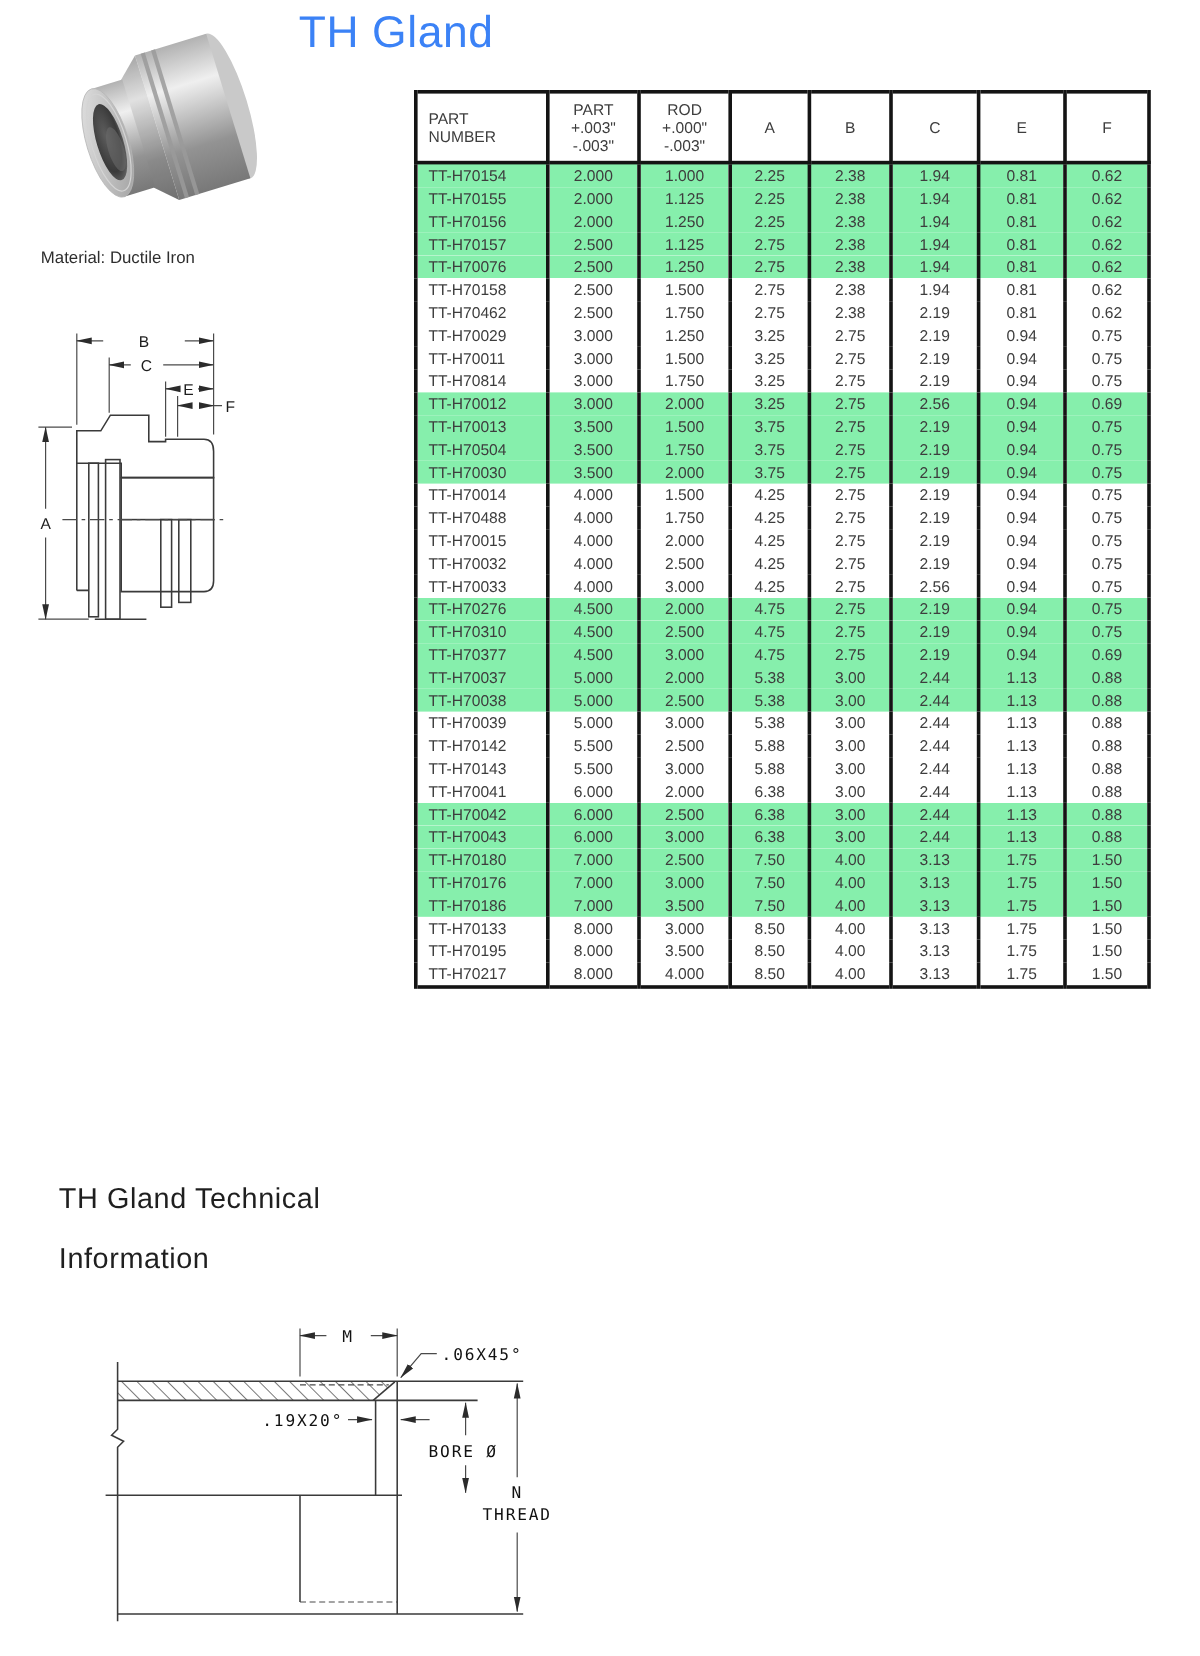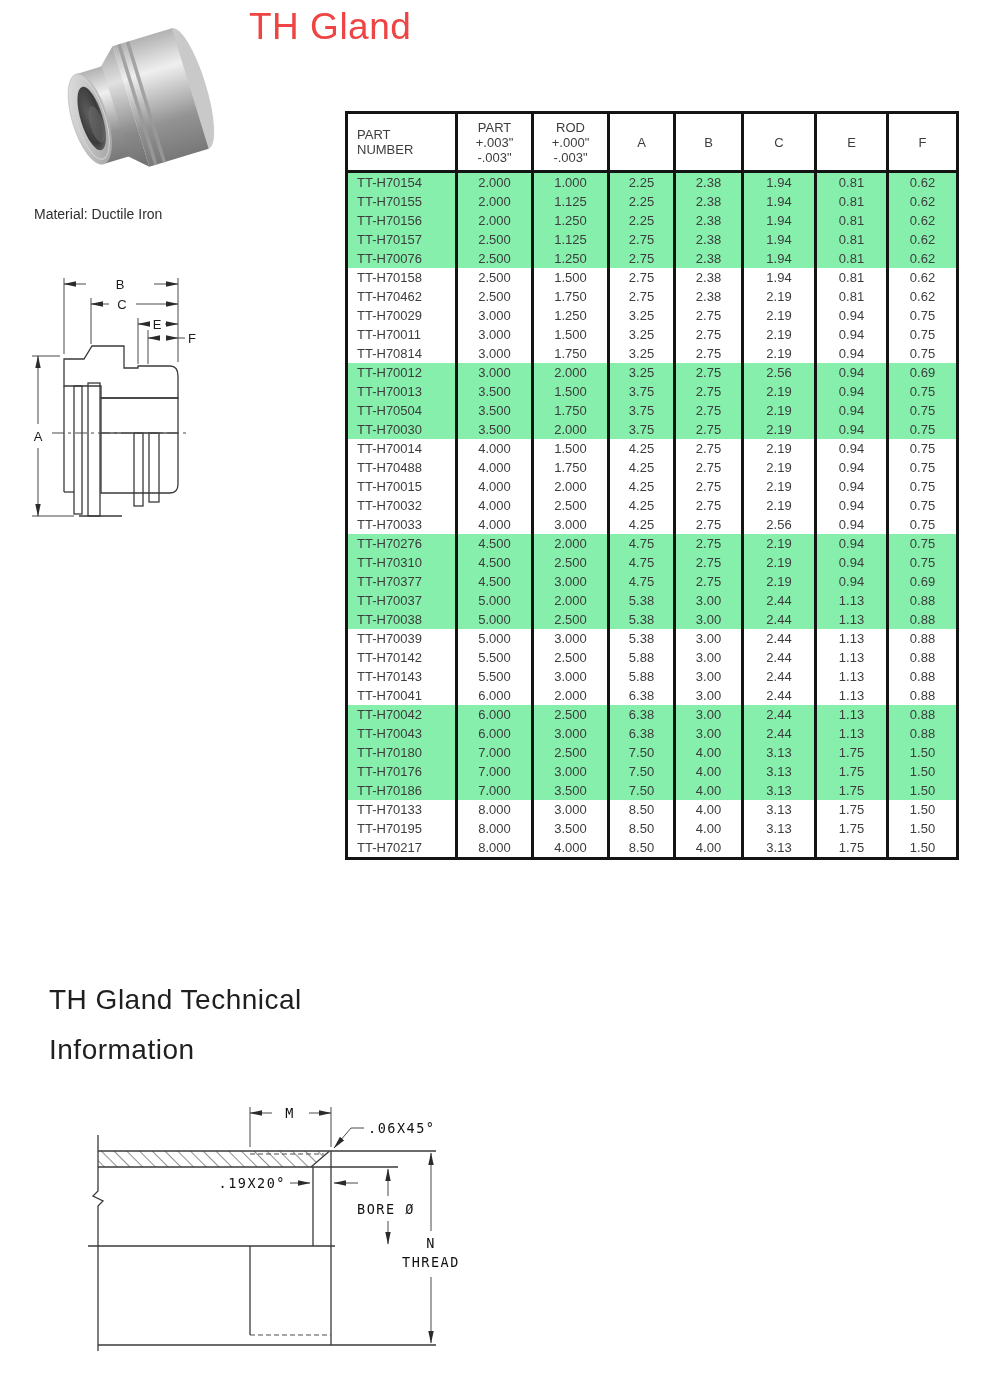--- a/index.html
+++ b/index.html
@@ -3,31 +3,31 @@
 <meta charset="utf-8">
 <style>
   html,body{margin:0;padding:0;background:#fff;}
   .page{position:relative;width:1000px;height:1380px;background:#ffffff;
         font-family:"Liberation Sans",sans-serif;color:#3a3a3a;overflow:hidden;}
 
   .photo{position:absolute;left:36px;top:6px;width:200px;height:198px;}
   .material-note{position:absolute;left:34px;top:206px;font-size:14px;color:#2e2e2e;}
 
   .page-title{position:absolute;left:249px;top:6px;margin:0;font-size:37px;
-              font-weight:400;color:#ef4444;letter-spacing:.5px;}
-
-  .tech-title{position:absolute;left:49px;top:975px;margin:0;font-size:28px;
+              font-weight:400;color:#3b82f6;letter-spacing:.5px;}
+
+  .tech-title{position:absolute;left:49px;top:975px;margin:0;font-size:24px;
               font-weight:400;color:#1f1f1f;line-height:50px;letter-spacing:.5px;}
 
   .dim-diagram{position:absolute;left:24px;top:268px;}
   .tech-drawing{position:absolute;left:58px;top:1083px;}
 
   table.spec{position:absolute;left:345px;top:75px;border-collapse:collapse;
              table-layout:fixed;font-size:13px;color:#3d3d3d;background:#fff;
-             border:3px solid #141414;margin-top:36px;}
+             border:3px solid #141414;}
   table.spec th,table.spec td{border-left:3px solid #141414;border-right:3px solid #141414;
              padding:0;font-weight:400;white-space:nowrap;overflow:hidden;}
   table.spec thead th{border-bottom:3px solid #141414;height:56px;vertical-align:middle;
              text-align:center;line-height:15px;}
   table.spec th.part-col{text-align:left;padding-left:9px;}
   table.spec tbody td{height:19px;line-height:19px;text-align:center;}
   table.spec tbody td.part-col{text-align:left;padding-left:9px;}
   table.spec tbody tr.shaded{background:#86efac;}
 
   .dim-text{font-family:"Liberation Sans",sans-serif;font-size:13px;fill:#1d1d1d;}

